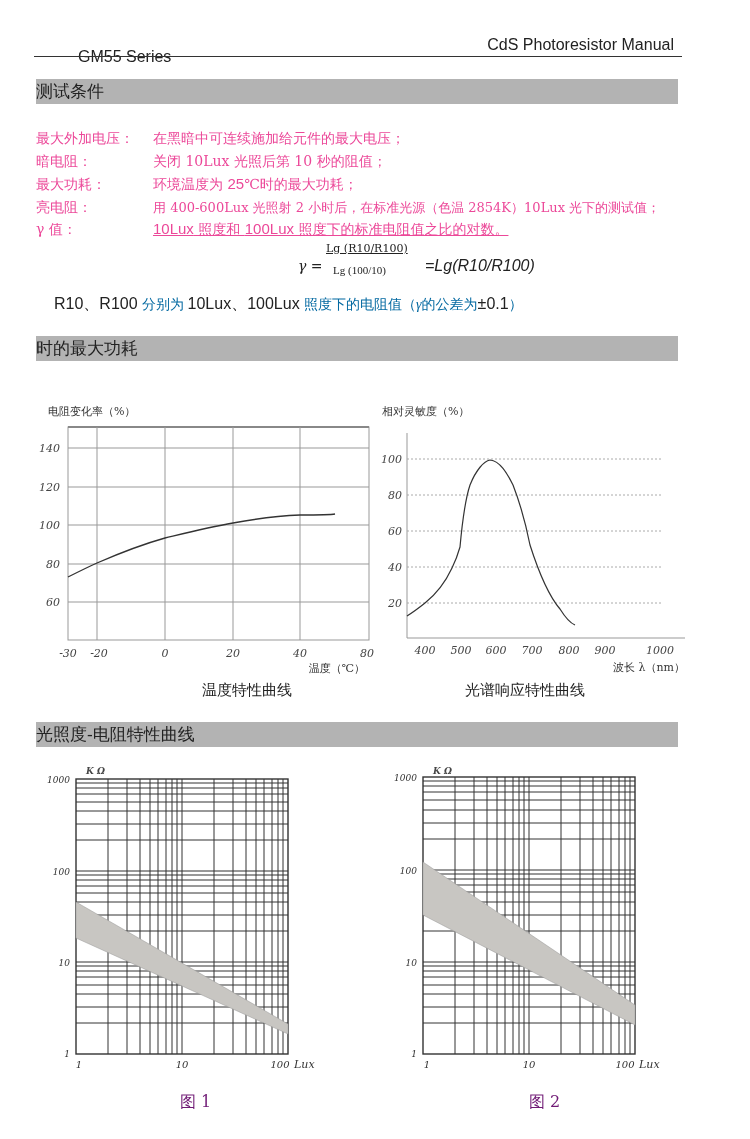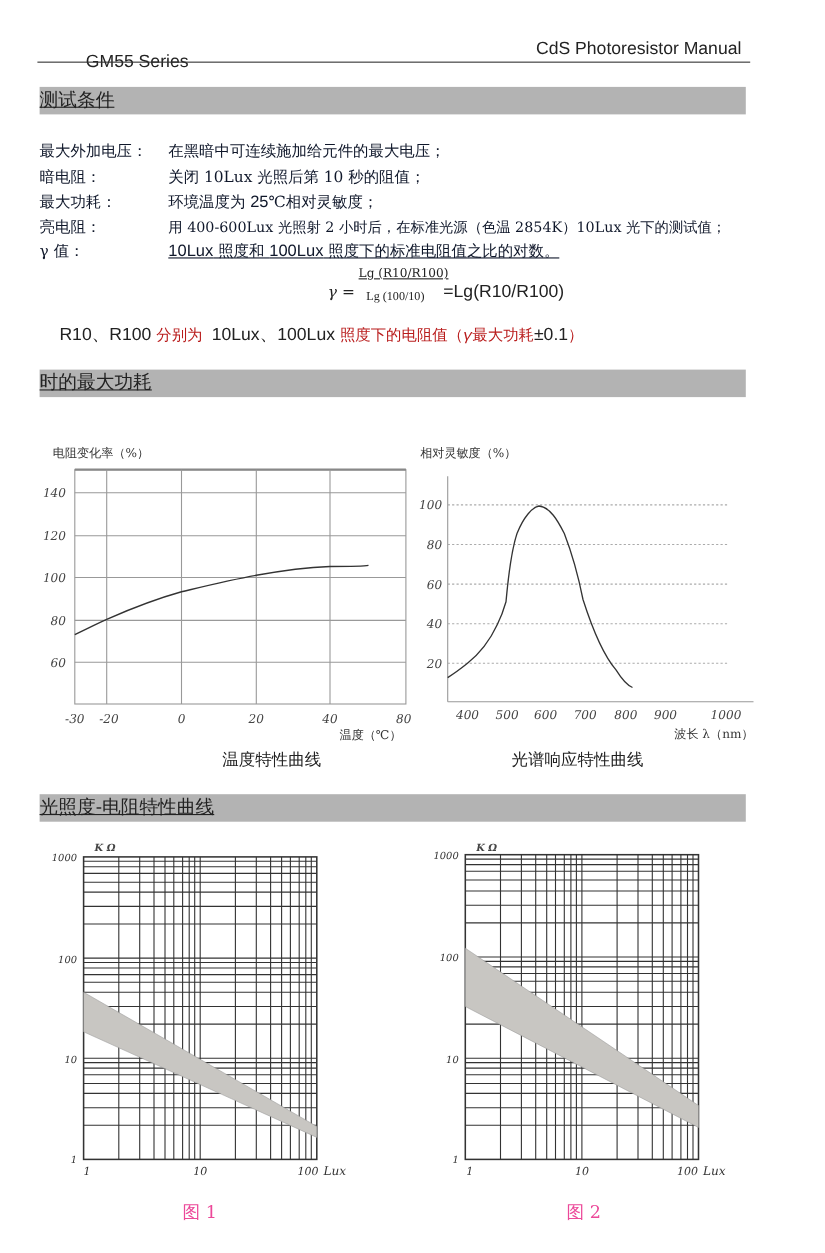--- a/index.html
+++ b/index.html
@@ -1,67 +1,67 @@
 <!DOCTYPE html>
 <html><head>
 <meta charset="utf-8">
 <style>
   html,body{margin:0;padding:0;background:#fff;}
   body{width:750px;height:1139px;position:relative;overflow:hidden;font-family:"DejaVu Serif",serif;color:#222;}
   .abs{position:absolute;}
   .hdr-left{left:78px;top:36px;font-family:"Liberation Sans",sans-serif;font-size:16px;color:#222;margin-top:12px;}
   .hdr-right{right:76px;top:36px;font-family:"Liberation Sans",sans-serif;font-size:16px;color:#222;margin-left:44px;}
   .hdr-rule{left:34px;top:56px;width:648px;height:1px;background:#333;}
-  .section-bar{left:36px;width:642px;height:25px;background:#b3b3b3;font-family:"DejaVu Serif",serif;font-size:17px;line-height:25px;color:#222;text-decoration:underline;}
-  .cond{left:36px;font-size:14px;line-height:18px;color:#0f172a;white-space:nowrap;}
+  .section-bar{left:36px;width:642px;height:25px;background:#b3b3b3;font-family:"DejaVu Serif",serif;font-size:17px;line-height:25px;color:#222;}
+  .cond{left:36px;font-size:14px;line-height:18px;color:#ec4899;white-space:nowrap;}
   .cond .lbl{display:inline-block;width:117px;}
   .cond .small{font-size:13px;}
   .cond .sans{font-family:"Liberation Sans",sans-serif;font-size:15px;}
   .formula-num{left:326px;top:242px;font-size:11px;text-decoration:underline;}
   .formula-den{left:333px;top:264px;font-size:11px;font-family:Liberation Serif, serif;}
   .formula-gamma{left:298px;top:258px;font-size:14px;font-style:italic;}
-  .formula-rhs{left:403px;top:257px;font-family:"Liberation Sans",sans-serif;font-size:16px;}
+  .formula-rhs{left:425px;top:257px;font-family:"Liberation Sans",sans-serif;font-size:16px;font-style:italic;}
   .r-line{left:54px;top:294px;font-family:"Liberation Sans",sans-serif;font-size:16px;white-space:nowrap;}
-  .r-line .cn{font-family:Liberation Mono, monospace;font-size:14px;color:#b91c1c;}
+  .r-line .cn{font-family:Liberation Serif, serif;font-size:14px;color:#0369a1;}
   .chart-cap{font-size:15px;color:#222;}
-  .fig-cap{font-size:16px;color:#ec4899;}
+  .fig-cap{font-size:16px;color:#701a75;margin-left:14px;}
   svg text{font-family:"DejaVu Serif",serif;}
 </style>
 </head>
 <body>
 
 <div class="abs hdr-left">GM55 Series</div>
 <div class="abs hdr-right">CdS Photoresistor Manual</div>
 <div class="abs hdr-rule"></div>
 
 <div class="abs section-bar" style="top:79px;">测试条件</div>
 
 <div class="abs cond" style="top:129px;">
   <span class="lbl">最大外加电压：</span><span>在黑暗中可连续施加给元件的最大电压；</span>
 </div>
 <div class="abs cond" style="top:152px;">
   <span class="lbl">暗电阻：</span><span>关闭 10Lux 光照后第 10 秒的阻值；</span>
 </div>
 <div class="abs cond" style="top:175px;">
-  <span class="lbl">最大功耗：</span><span>环境温度为 </span><span class="sans">25</span><span>℃相对灵敏度；</span>
+  <span class="lbl">最大功耗：</span><span>环境温度为 </span><span class="sans">25</span><span>℃时的最大功耗；</span>
 </div>
 <div class="abs cond" style="top:198px;">
   <span class="lbl">亮电阻：</span><span class="small">用 400-600Lux 光照射 2 小时后，在标准光源（色温 2854K）10Lux 光下的测试值；</span>
 </div>
 <div class="abs cond" style="top:220px;text-decoration:underline;">
   <span class="lbl">γ 值：</span><span class="sans">10Lux</span><span> 照度和 </span><span class="sans">100Lux</span><span> 照度下的标准电阻值之比的对数。</span>
 </div>
 
 <div class="abs formula-num">Lg (R10/R100)</div>
 <div class="abs formula-gamma">γ =</div>
 <div class="abs formula-den">Lg (100/10)</div>
 <div class="abs formula-rhs">=Lg(R10/R100)</div>
 
 <div class="abs r-line">
-  <span>R10、R100 </span><span class="cn">分别为 </span><span>10Lux、100Lux </span><span class="cn">照度下的电阻值（</span><span class="cn" style="font-style:italic">γ</span><span class="cn">最大功耗</span><span>±0.1</span><span class="cn">）</span>
+  <span>R10、R100 </span><span class="cn">分别为 </span><span>10Lux、100Lux </span><span class="cn">照度下的电阻值（</span><span class="cn" style="font-style:italic">γ</span><span class="cn">的公差为</span><span>±0.1</span><span class="cn">）</span>
 </div>
 
 <div class="abs section-bar" style="top:336px;">时的最大功耗</div>
 
 <svg class="abs" style="left:30px;top:395px;" width="350" height="285">
   <text x="18" y="20" font-size="11" fill="#333">电阻变化率（%）</text>
 
   <rect x="38" y="32" width="301" height="213" fill="none" stroke="#999" stroke-width="1"></rect>
   <line x1="38" y1="32" x2="339" y2="32" stroke="#888" stroke-width="2"></line>
   <g stroke="#999" stroke-width="1">

